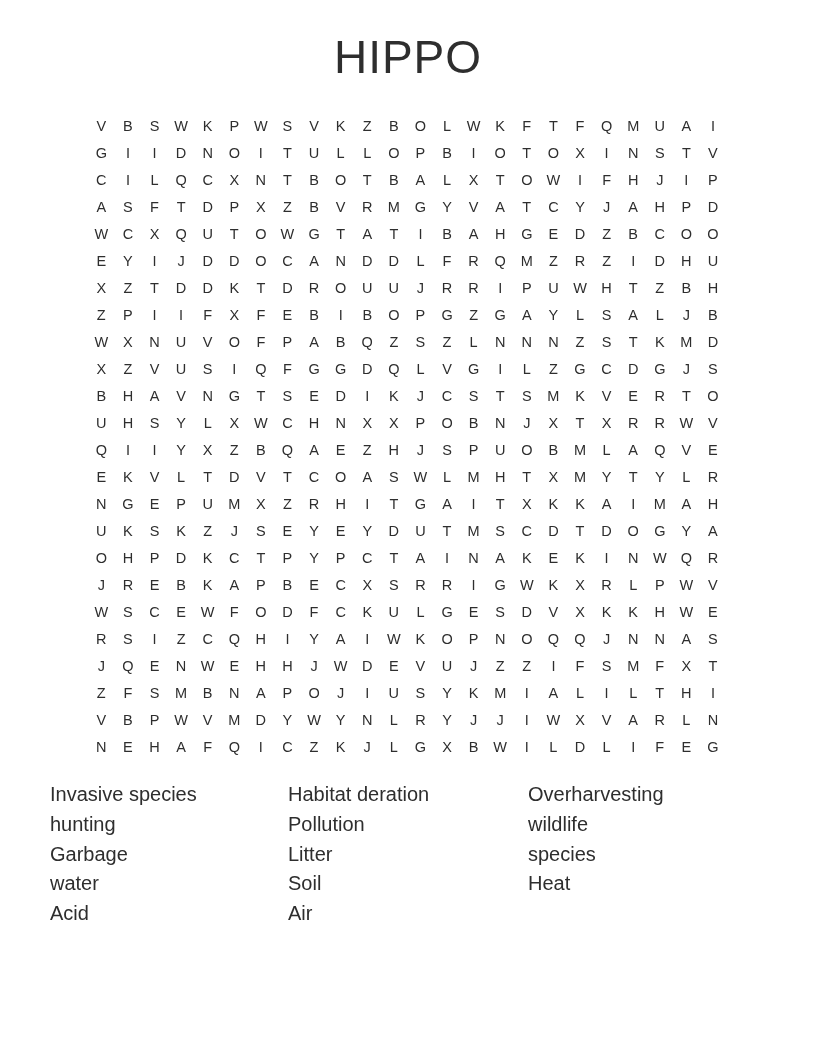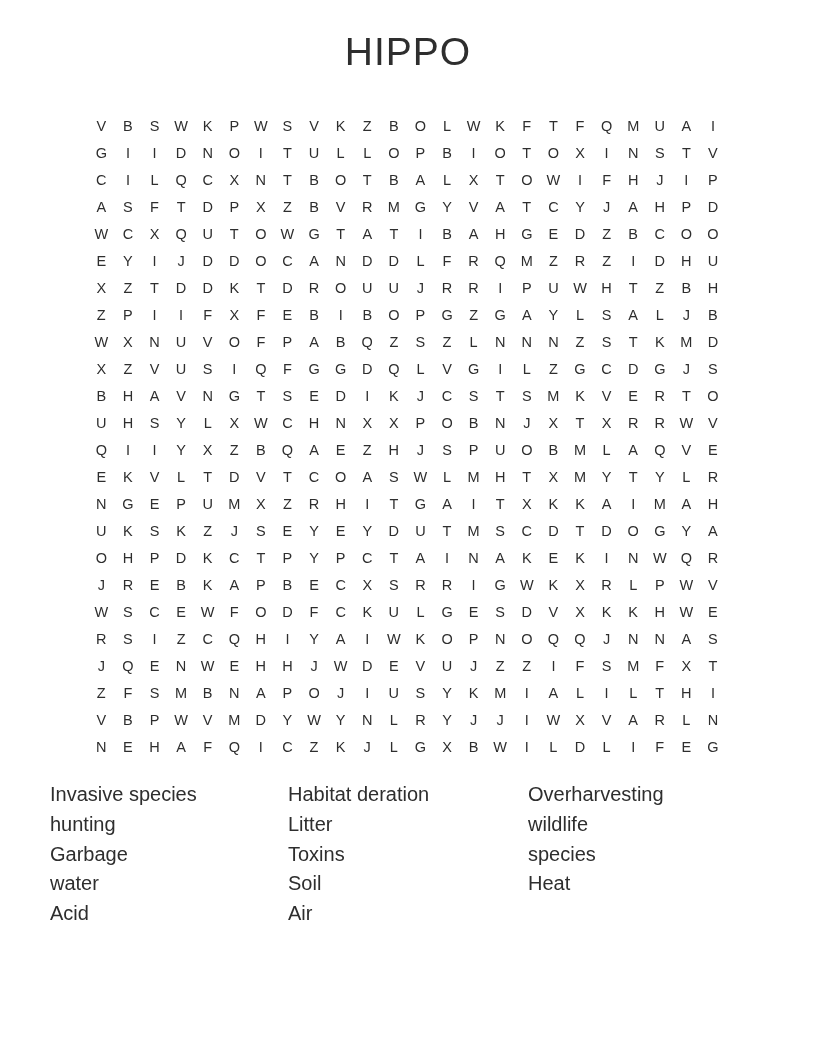--- a/index.html
+++ b/index.html
@@ -13,21 +13,21 @@
   .page {
     position: relative;
     width: 816px; height: 1056px;
     background: var(--bg-color, #ffffff);
   }
   .title {
     position: absolute;
     top: 30px; left: 0;
     width: 100%;
     text-align: center;
-    font-size: 39px;
+    font-size: 46px;
     font-weight: 400;
     letter-spacing: 1px;
   }
   .grid {
     position: absolute;
     left: 88px; top: 112px;
     display: grid;
     grid-template-columns: repeat(24, 26.6px);
     grid-auto-rows: 27px;
   }
@@ -646,22 +646,22 @@
   <div class="word-list" id="word-list">
       <div class="word-col word-col-0">
         <div class="word-item">Invasive species</div>
         <div class="word-item">hunting</div>
         <div class="word-item">Garbage</div>
         <div class="word-item">water</div>
         <div class="word-item">Acid</div>
       </div>
       <div class="word-col word-col-1">
         <div class="word-item">Habitat deration</div>
+        <div class="word-item">Pollution</div>
         <div class="word-item">Litter</div>
-        <div class="word-item">Toxins</div>
         <div class="word-item">Soil</div>
         <div class="word-item">Air</div>
       </div>
       <div class="word-col word-col-2">
         <div class="word-item">Overharvesting</div>
         <div class="word-item">wildlife</div>
         <div class="word-item">species</div>
         <div class="word-item">Heat</div>
       </div>
     </div>

